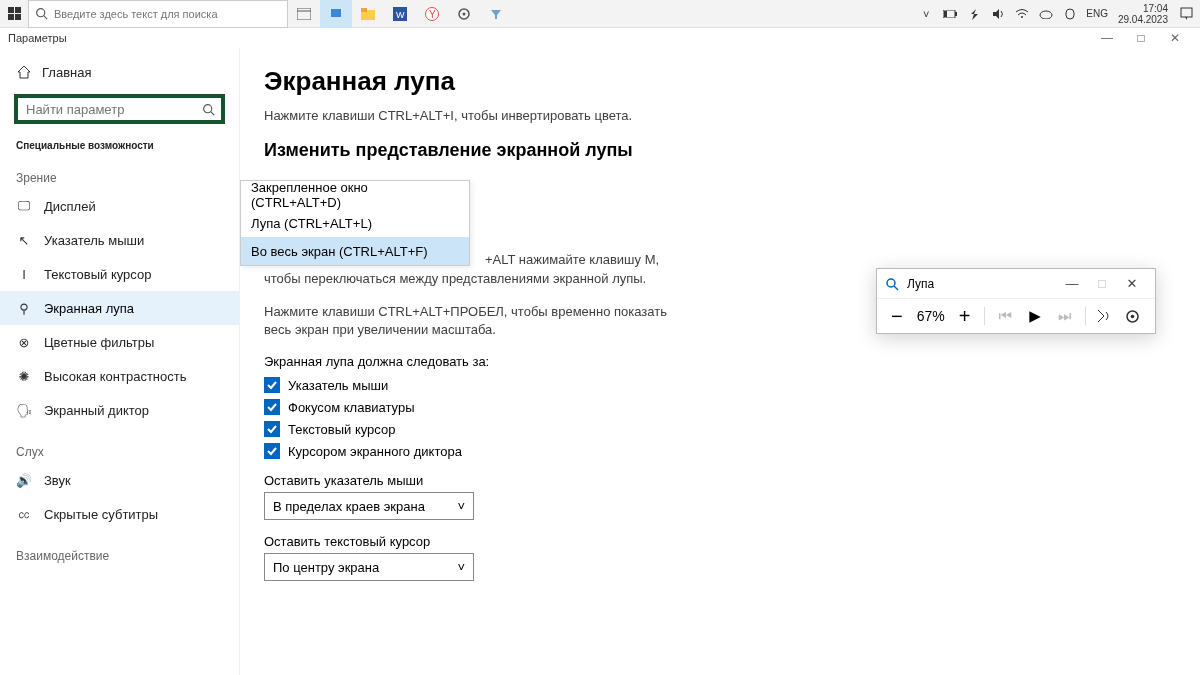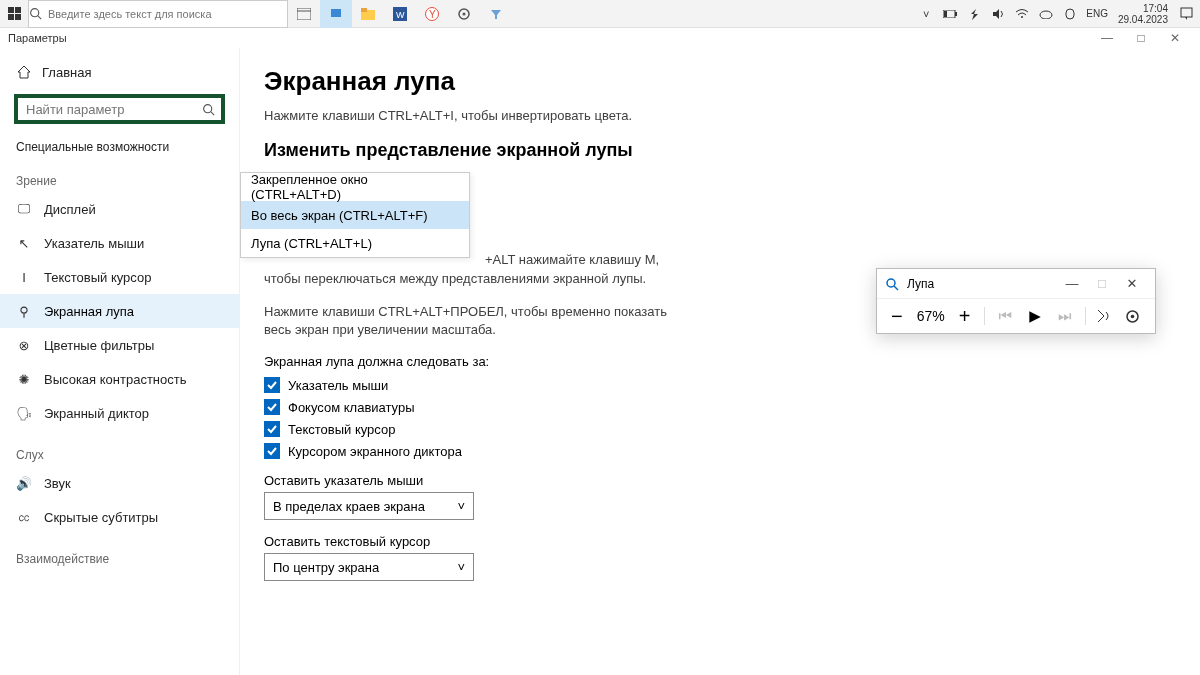--- a/index.html
+++ b/index.html
@@ -1,37 +1,37 @@
 <!DOCTYPE html>
 <html><head>
 <meta charset="utf-8">
 <style>
   * { box-sizing: border-box; margin: 0; padding: 0; font-family: "Segoe UI", Tahoma, sans-serif; }
   html, body { width: 1200px; height: 675px; overflow: hidden; background: #fff; }
   .taskbar { height: 28px; background: #f3f3f3; display: flex; align-items: center; border-bottom: 1px solid #e0e0e0; font-size: 12px; color: #333; }
   .tb-start { width: 28px; height: 28px; display: flex; align-items: center; justify-content: center; }
-  .tb-search { display: flex; align-items: center; height: 28px; width: 260px; background: #fff; border: 1px solid #ccc; padding: 0 0; gap: 6px; }
+  .tb-search { display: flex; align-items: center; height: 28px; width: 260px; background: #fff; border: 1px solid #ccc; padding: 0 6px; gap: 6px; }
   .tb-search input { border: none; outline: none; font-size: 11px; flex: 1; background: transparent; }
   .tb-icons { display: flex; align-items: center; height: 28px; }
   .tb-icon { width: 32px; height: 28px; display: flex; align-items: center; justify-content: center; font-size: 13px; }
   .tb-right { margin-left: auto; display: flex; align-items: center; gap: 4px; padding-right: 4px; }
   .tb-right .ind { width: 20px; height: 20px; display: flex; align-items: center; justify-content: center; font-size: 11px; }
   .tb-clock { display: flex; flex-direction: column; align-items: flex-end; font-size: 10px; line-height: 11px; padding: 0 4px; }
 
   .app-titlebar { height: 20px; display: flex; align-items: center; padding: 0 8px; font-size: 11px; color: #333; }
   .win-ctrl { margin-left: auto; display: flex; gap: 0; }
   .win-ctrl div { width: 34px; text-align: center; font-size: 12px; color: #666; }
 
   .app { display: flex; height: calc(675px - 28px - 20px); }
   .sidebar { width: 240px; background: #fff; border-right: 1px solid #f0f0f0; padding-top: 6px; font-size: 13px; color: #222; }
   .sb-row { display: flex; align-items: center; height: 36px; padding: 0 16px; gap: 10px; }
   .sb-row .ic { width: 16px; display:flex; align-items:center; justify-content:center; font-size:13px; color:#333; }
   .sb-search { margin: 4px 14px 8px; height: 30px; border: 4px solid #14532d; display: flex; align-items: center; padding: 0 8px; justify-content: space-between; }
   .sb-search input { border: none; outline: none; font-size: 13px; flex: 1; }
-  .sb-cat { font-weight: 400; padding: 8px 16px 2px; font-size: 12px; }
+  .sb-cat { font-weight: 700; padding: 8px 16px 2px; font-size: 10px; }
   .sb-group { color: #666; font-size: 12px; padding: 18px 16px 4px; }
   .sb-item { display:flex; align-items:center; height:34px; padding:0 16px; gap:12px; cursor:default; }
   .sb-item.active { background: #e5f1fb; color:#000; }
   .sb-item .ic { width:16px; text-align:center; font-size:13px; color:#333; }
 
   .content { flex: 1; padding: 18px 24px 24px; overflow: hidden; position: relative; }
   .h1 { font-size: 26px; font-weight: 600; margin-bottom: 10px; }
   .p { font-size: 13px; color: #404040; max-width: 420px; line-height: 1.45; margin-bottom: 14px; }
   .h2 { font-size: 18px; font-weight: 600; margin: 14px 0 10px; }
   .dropdown-pop { position: absolute; width: 230px; border: 1px solid #ccc; background:#fff; box-shadow: 2px 2px 6px rgba(0,0,0,.08); }
@@ -243,24 +243,24 @@
       </div>
 
     <div class="sb-group">Взаимодействие</div>
   </div>
 
   <div class="content">
     <div class="h1">Экранная лупа</div>
     <div class="p">Нажмите клавиши CTRL+ALT+I, чтобы инвертировать цвета.</div>
     <div class="h2">Изменить представление экранной лупы</div>
 
-    <div class="dropdown-pop" style="top:124px;left:0;">
+    <div class="dropdown-pop" style="top:132px;left:0;">
       <div class="opt">Закрепленное окно (CTRL+ALT+D)</div>
+      <div class="opt">Лупа (CTRL+ALT+L)</div>
       <div class="opt sel">Во весь экран (CTRL+ALT+F)</div>
-      <div class="opt">Лупа (CTRL+ALT+L)</div>
     </div>
 
     <div class="below-pop">
       <div class="p" style="margin-top:6px;"><span style="visibility:hidden">xxxxxxxxxxxxxxxxxxxxxxxxxxxxxxxxxx</span><span>+ALT нажимайте клавишу M, чтобы переключаться между представлениями экранной лупы.</span></div>
       <div class="p">Нажмите клавиши CTRL+ALT+ПРОБЕЛ, чтобы временно показать весь экран при увеличении масштаба.</div>
 
       <div class="follow-label">Экранная лупа должна следовать за:</div>
       <div class="chk">
           <span class="chkbox">
             <svg width="12" height="12">

